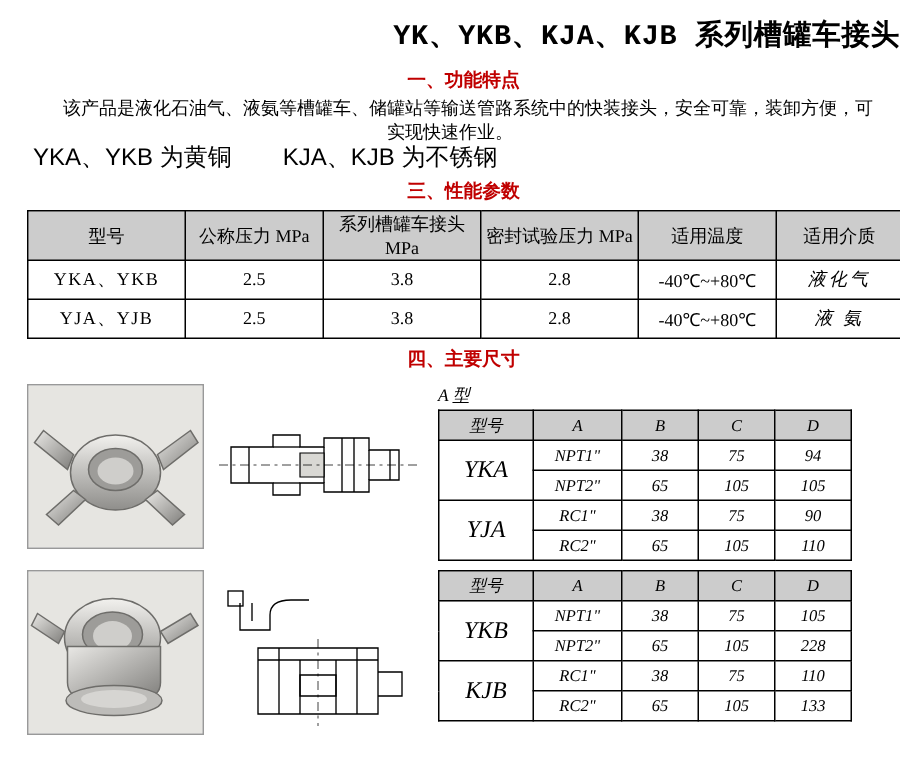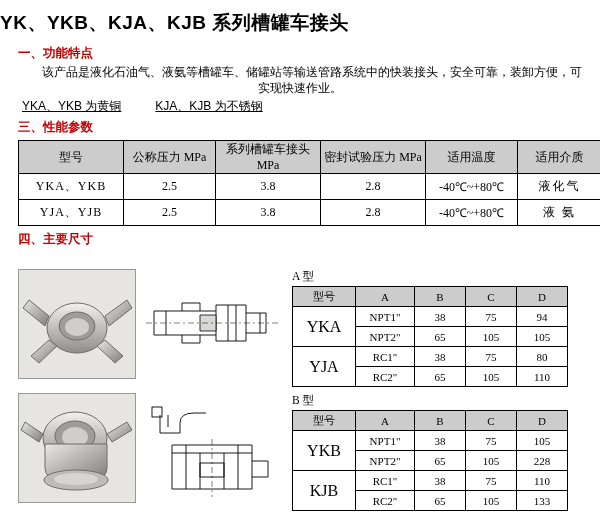--- a/index.html
+++ b/index.html
@@ -14,52 +14,52 @@
     color: #000000;
     overflow: hidden;
     position: relative;
   }
   .page {
     position: relative;
     width: 600px;
     height: 516px;
   }
   .title {
-    text-align: left;
-    font-family: Liberation Sans, sans-serif;
+    text-align: right;
+    font-family: Liberation Mono, monospace;
     font-weight: bold;
     font-size: 19px;
     letter-spacing: 0.5px;
     padding-top: 10px;
     padding-bottom: 4px;
     color: #000;
   }
   .section-head {
     color: #c00000;
     font-weight: bold;
     font-size: 12.5px;
     font-family: "Liberation Sans", sans-serif;
     margin-left: 18px;
     margin-top: 5px;
     margin-bottom: 2px;
+    text-align: center;
   }
   .para {
     font-size: 12px;
     line-height: 16px;
     margin: 0 16px 0 16px;
     text-indent: 24px;
     font-family: "Liberation Sans", sans-serif;
     text-align: center;
   }
   .matline {
-    font-size: 12px;
+    font-size: 16px;
     line-height: 16px;
     margin: 2px 16px 0 22px;
     font-family: "Liberation Sans", sans-serif;
-    text-decoration: underline;
   }
   .matline .gap {
     display: inline-block;
     width: 34px;
   }
   
   table {
     border-collapse: collapse;
   }
   .perf-wrap {
@@ -79,25 +79,27 @@
   }
   table.perf thead th {
     background: #cccccc;
     font-weight: normal;
   }
   table.perf td.model {
     letter-spacing: 1px;
   }
   table.perf td.media {
     letter-spacing: 2px;
+    font-style: italic;
   }
   
   .dim-area {
     position: relative;
-    margin-top: 21px;
+    margin-top: 8px;
+    font-style: italic;
   }
   .row-block {
     display: flex;
     align-items: flex-start;
     margin-left: 18px;
     margin-top: 6px;
   }
   .photo {
     width: 116px;
     height: 108px;
@@ -285,21 +287,21 @@
               <td>NPT2"</td>
               <td>65</td>
               <td>105</td>
               <td>105</td>
             </tr>
             <tr>
               <td class="name" rowspan="2">YJA</td>
               <td>RC1"</td>
               <td>38</td>
               <td>75</td>
-              <td>80</td>
+              <td>90</td>
             </tr>
             <tr>
               <td>RC2"</td>
               <td>65</td>
               <td>105</td>
               <td>110</td>
             </tr>
           </tbody>
         </table>
       </div>
@@ -335,21 +337,20 @@
             <path d="M110 68 L126 68 L126 84 L110 84"></path>
             <path d="M58 70 L82 70 L82 84 L58 84 Z"></path>
           </g>
           <g stroke="#000" stroke-width="0.5" stroke-dasharray="6 3 2 3">
             <path d="M70 46 L70 104"></path>
           </g>
         </svg>
       </div>
 
       <div class="tbl-col">
-        <div class="type-label">B 型</div>
         <table class="dim">
           <colgroup>
             <col style="width:63px">
               <col style="width:59px">
               <col style="width:51px">
               <col style="width:51px">
               <col style="width:51px">
           </colgroup>
           <thead>
             <tr>

